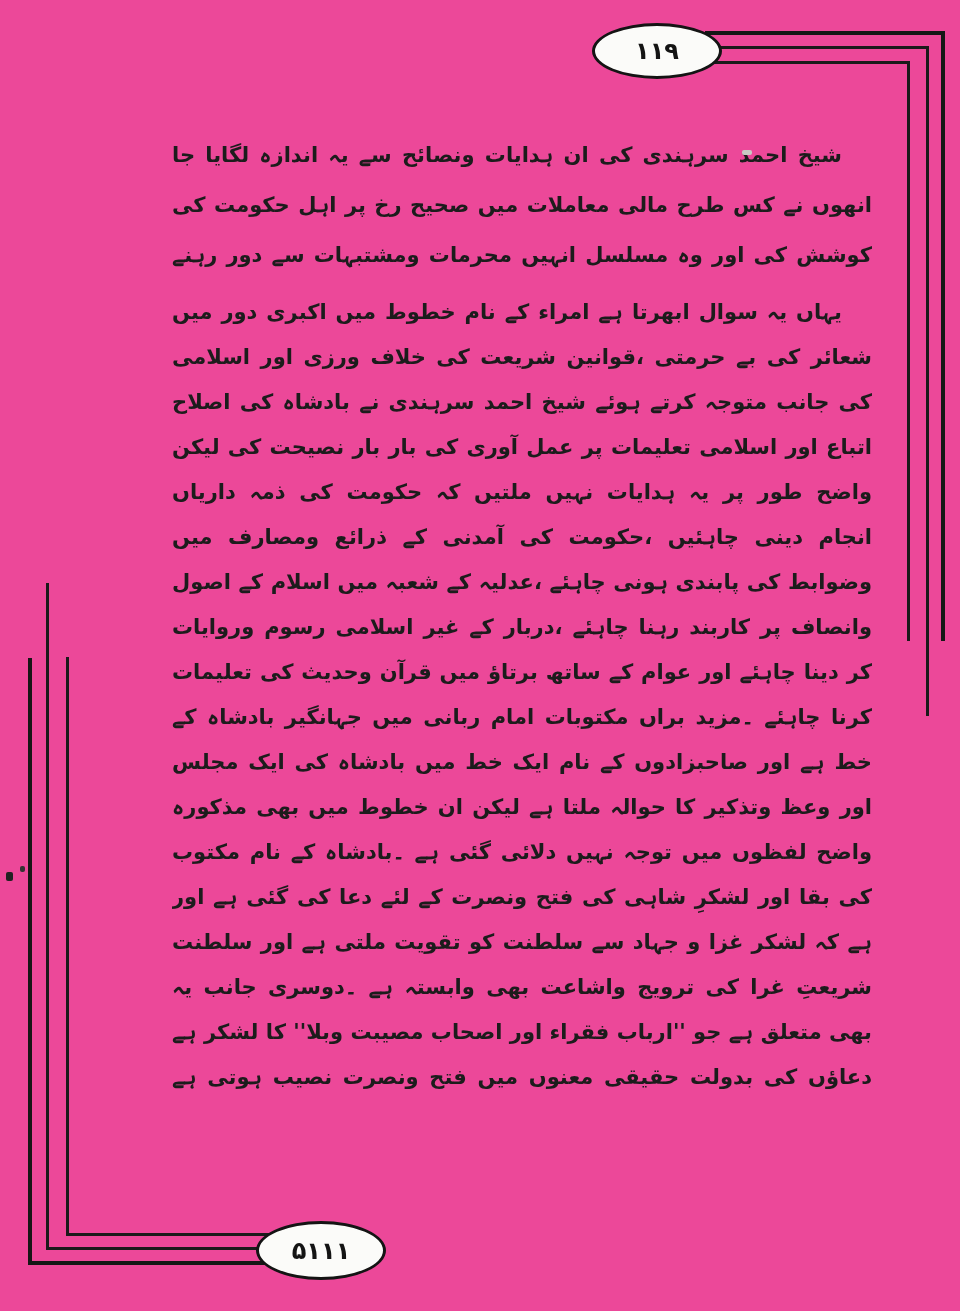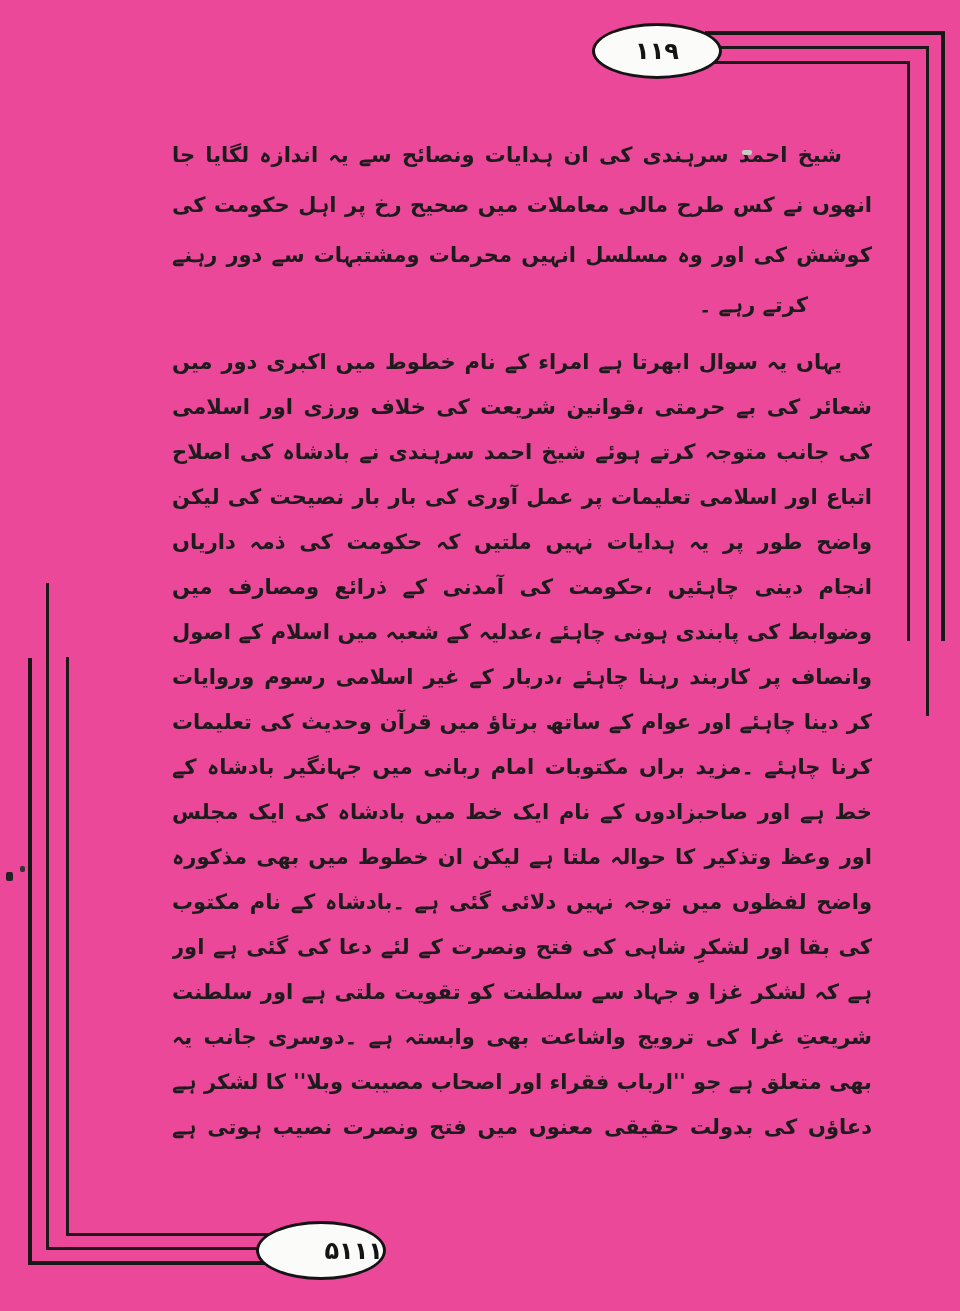--- a/index.html
+++ b/index.html
@@ -27,21 +27,21 @@
   
   .oval{
     position:absolute;
     border:3px solid #141414;border-radius:50%;
     background:#fbfbf9;
     display:flex;align-items:center;justify-content:center;
     font-weight:bold;font-size:24px;color:#141414;
     letter-spacing:1px;
   }
   .oval-top{left:592px;top:23px;width:124px;height:50px;}
-  .oval-bottom{left:256px;top:1221px;width:124px;height:53px;justify-content:flex-end;}
+  .oval-bottom{left:256px;top:1221px;width:124px;height:53px;}
   
   .textblock{
     position:absolute;
     top:130px;right:88px;width:700px;
     direction:rtl;
     color:#1c1c1c;
   }
   .tline{
     font-weight:bold;
     font-size:21px;
@@ -79,21 +79,20 @@
   </div>
   <div class="oval oval-bottom">
     <span>۵۱۱۱</span>
   </div>
 
   <div class="textblock" dir="rtl">
 
     <div class="tline p1 p-start">شیخ احمد سرہندی کی ان ہدایات ونصائح سے یہ اندازہ لگایا جا سکتا ہے کہ</div>
     <div class="tline p1">انھوں نے کس طرح مالی معاملات میں صحیح رخ پر اہل حکومت کی ذہن سازی کی</div>
     <div class="tline p1">کوشش کی اور وہ مسلسل انہیں محرمات ومشتبہات سے دور رہنے کی مخلصانہ نصیحت</div>
-    <div class="tline p1 p-end">کرتے رہے ۔</div>
 
     <div class="tline p2 p-start first-p2">یہاں یہ سوال ابھرتا ہے امراء کے نام خطوط میں اکبری دور میں اسلامی</div>
     <div class="tline p2">شعائر کی بے حرمتی ،قوانین شریعت کی خلاف ورزی اور اسلامی روایات کی پامالی</div>
     <div class="tline p2">کی جانب متوجہ کرتے ہوئے شیخ احمد سرہندی نے بادشاہ کی اصلاح ،شریعت کی</div>
     <div class="tline p2">اتباع اور اسلامی تعلیمات پر عمل آوری کی بار بار نصیحت کی لیکن ان خطوط میں</div>
     <div class="tline p2">واضح طور پر یہ ہدایات نہیں ملتیں کہ حکومت کی ذمہ داریاں شریعت کے مطابق</div>
     <div class="tline p2">انجام دینی چاہئیں ،حکومت کی آمدنی کے ذرائع ومصارف میں شرعی اصول</div>
     <div class="tline p2">وضوابط کی پابندی ہونی چاہئے ،عدلیہ کے شعبہ میں اسلام کے اصول عدل</div>
     <div class="tline p2">وانصاف پر کاربند رہنا چاہئے ،دربار کے غیر اسلامی رسوم وروایات کو ختم</div>
     <div class="tline p2">کر دینا چاہئے اور عوام کے ساتھ برتاؤ میں قرآن وحدیث کی تعلیمات پر عمل</div>

